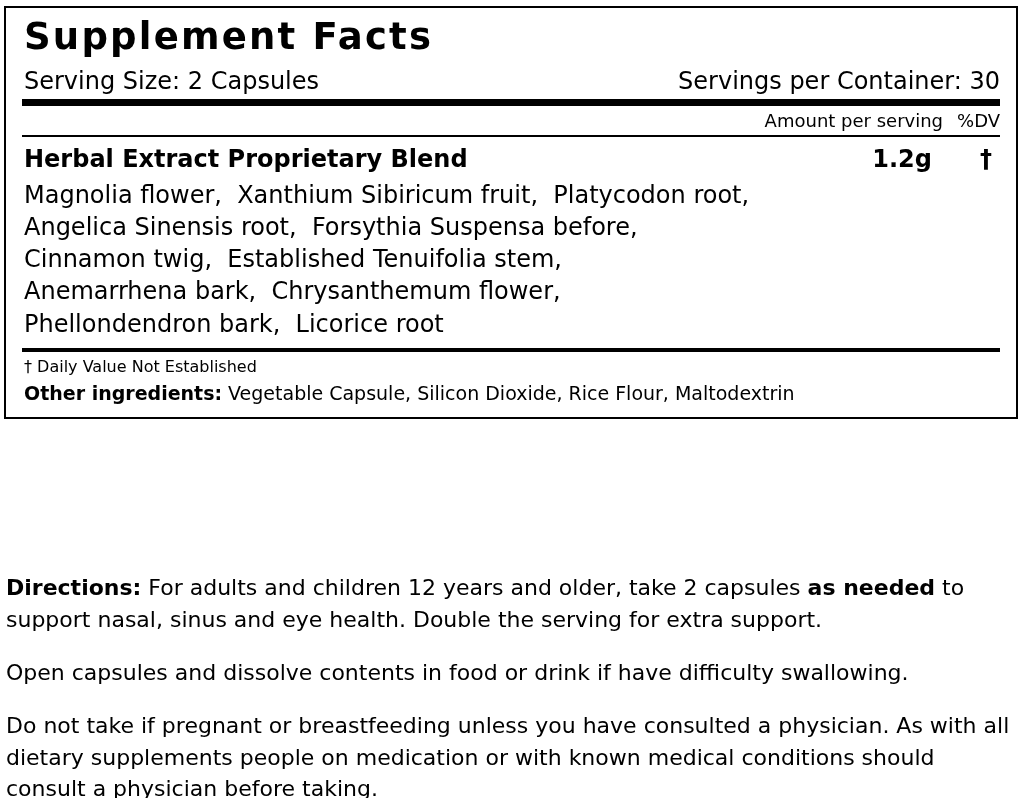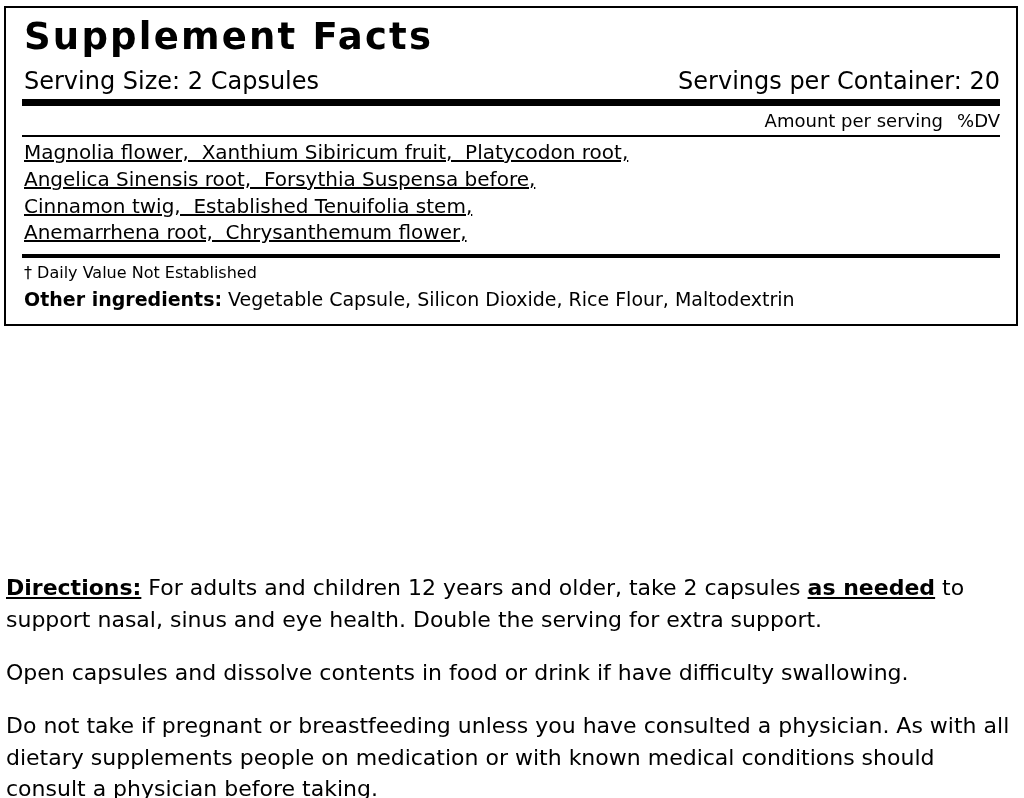--- a/index.html
+++ b/index.html
@@ -87,24 +87,23 @@
     width: 150px;
     text-align: right;
   }
   .blend-dv {
     width: 60px;
     text-align: right;
     padding-right: 8px;
   }
 
   .ingredients {
-    font-size: 20px;
+    font-size: 24px;
     line-height: 1.34;
     margin: 2px 0 8px 2px;
-    text-decoration: underline;
   }
   .ingredients div { white-space: pre; }
 
   .footnote {
     font-size: 16px;
     margin: 5px 0 0 2px;
     line-height: 1.25;
   }
 
   .other-ing {
@@ -118,51 +117,57 @@
   .directions {
     position: absolute;
     left: 6px;
     top: 572px;
     width: 1010px;
     font-size: 22px;
     line-height: 1.45;
   }
   .directions p { margin: 0 0 21px 0; }
   .directions p:last-child { margin-bottom: 0; }
-  .directions b { font-weight: bold; text-decoration: underline; }
+  .directions b { font-weight: bold; }
 </style>
 </head>
 <body>
 
 <div class="page">
 
   <div class="facts-panel">
 
     <div class="facts-title">Supplement Facts</div>
 
     <div class="serving-row">
       <span>Serving Size: 2 Capsules</span>
-      <span>Servings per Container: 20</span>
+      <span>Servings per Container: 30</span>
     </div>
 
     <div class="rule-thick"></div>
 
     <div class="amount-row">
       <span class="amount-label">Amount per serving</span>
       <span>%DV</span>
     </div>
 
     <div class="rule-thin"></div>
 
+    <div class="blend-row">
+      <span class="blend-name">Herbal Extract Proprietary Blend</span>
+      <span class="blend-amount">1.2g</span>
+      <span class="blend-dv">†</span>
+    </div>
 
     <div class="ingredients">
       <div>Magnolia flower,  Xanthium Sibiricum fruit,  Platycodon root,</div>
       <div>Angelica Sinensis root,  Forsythia Suspensa before,</div>
       <div>Cinnamon twig,  Established Tenuifolia stem,</div>
-      <div>Anemarrhena root,  Chrysanthemum flower,</div>
+      <div>Anemarrhena bark,  Chrysanthemum flower,</div>
+      <div>Phellondendron bark,  Licorice root</div>
     </div>
 
     <div class="rule-med"></div>
 
     <div class="footnote">† Daily Value Not Established</div>
 
     <div class="other-ing">
       <b>Other ingredients:</b><span> Vegetable Capsule, Silicon Dioxide, Rice Flour, Maltodextrin</span>
     </div>
 

